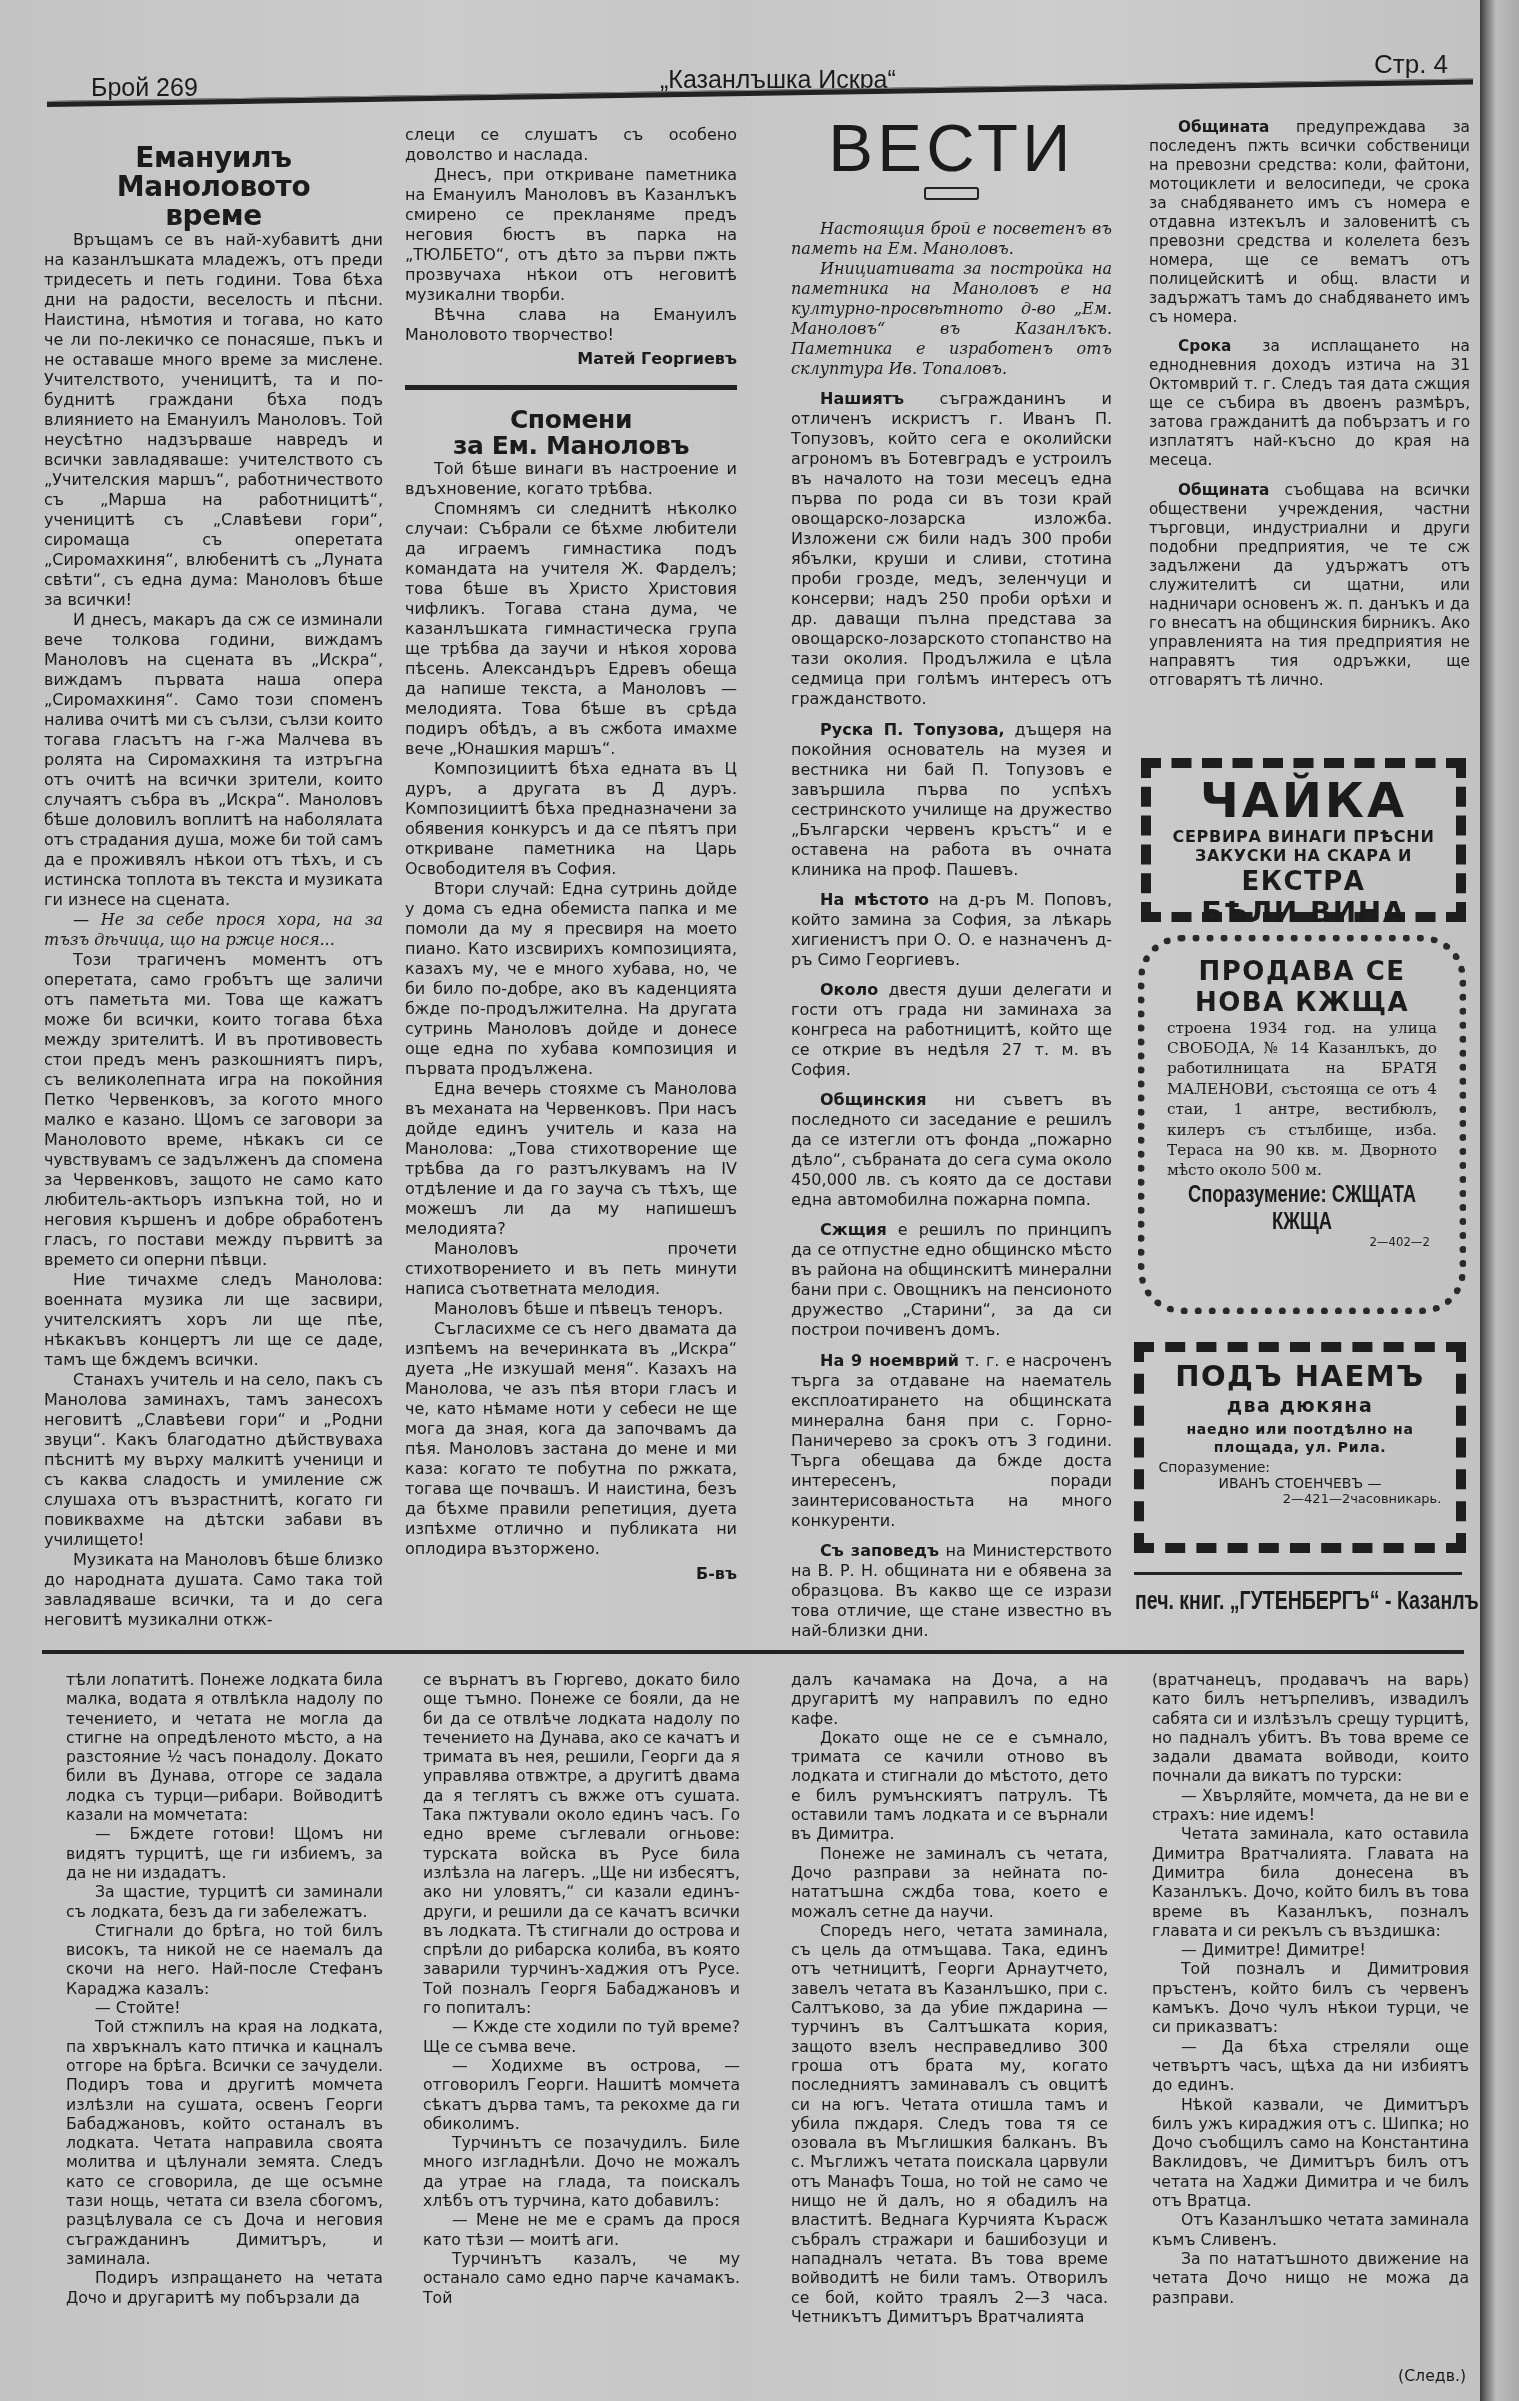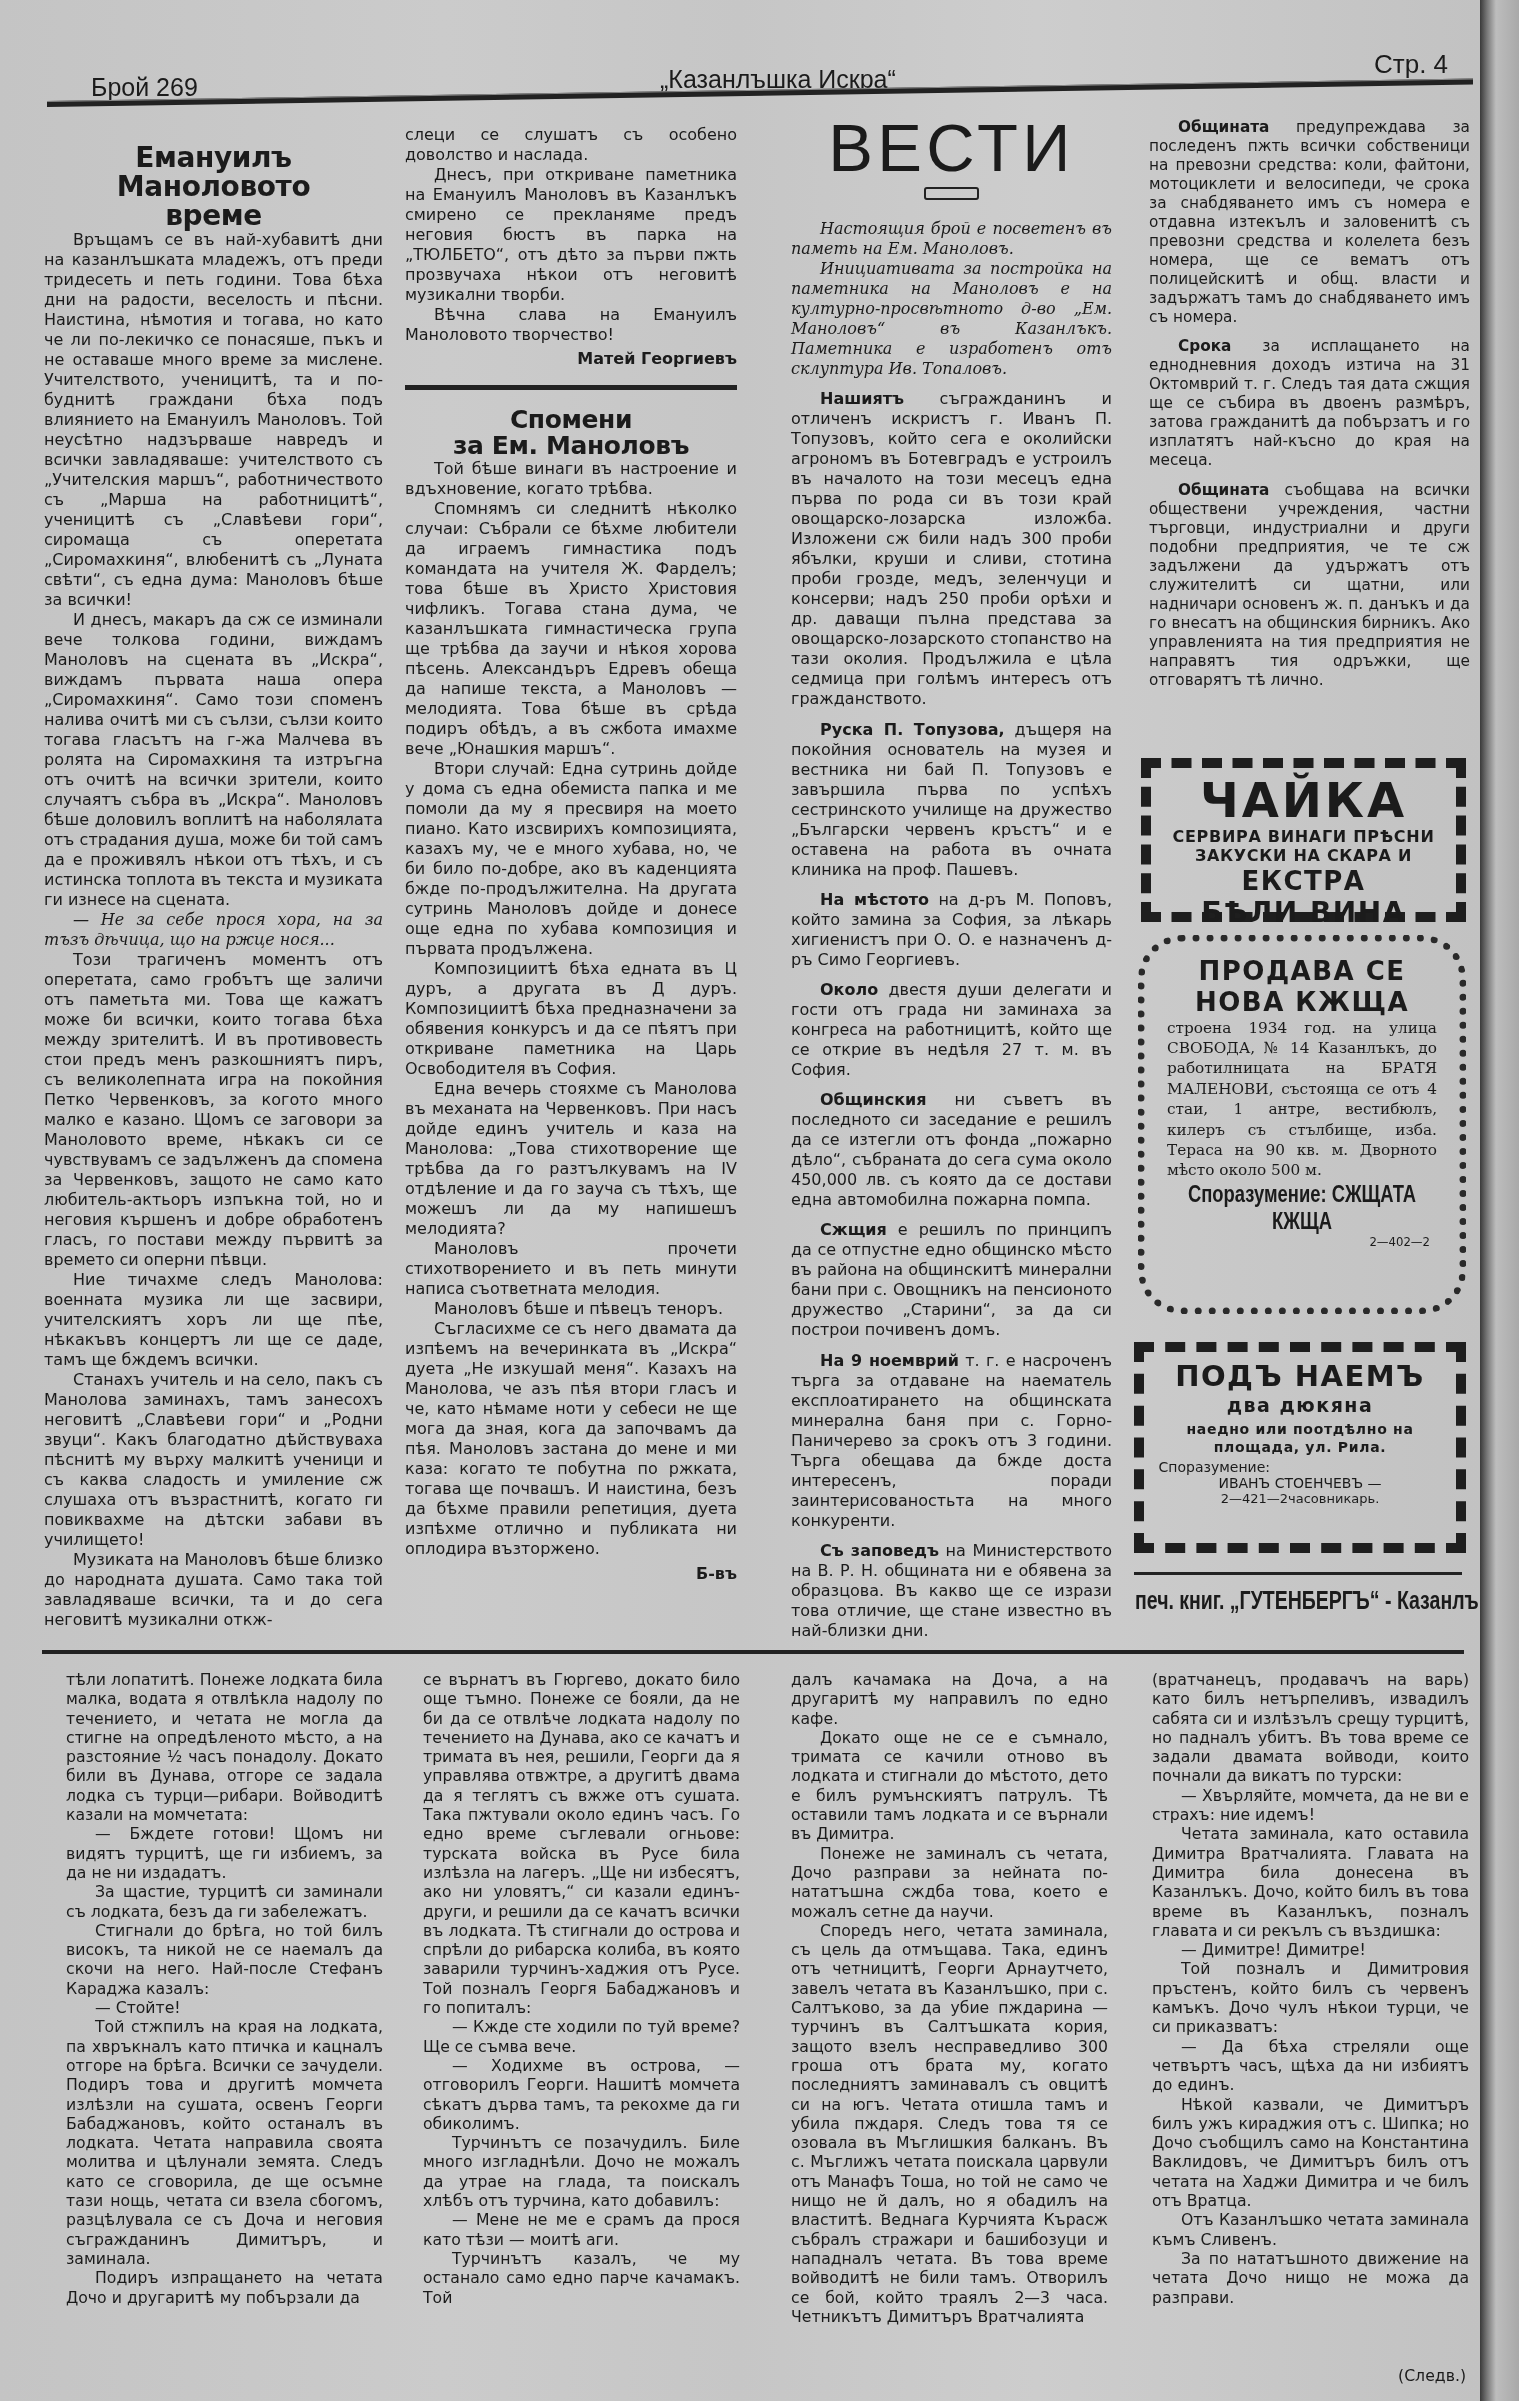--- a/index.html
+++ b/index.html
@@ -82,22 +82,22 @@
     <p>Днесъ, при откриване паметника на Емануилъ Маноловъ въ Казанлъкъ смирено се прекланяме предъ неговия бюстъ въ парка на „ТЮЛБЕТО“, отъ дѣто за първи пжть прозвучаха нѣкои отъ неговитѣ музикални творби.</p>
     <p>Вѣчна слава на Емануилъ Маноловото творчество!</p>
     <div class="sig">Матей Георгиевъ</div>
     <div style="height:4.4px;background:#222;margin:16px 0 17.5px;"></div>
     <div class="headline" style="font-size:25px;line-height:26px;">
       <div>Спомени</div>
       <div>за Ем. Маноловъ</div>
     </div>
     <p>Той бѣше винаги въ настроение и вдъхновение, когато трѣбва.</p>
     <p>Спомнямъ си следнитѣ нѣколко случаи: Събрали се бѣхме любители да играемъ гимнастика подъ командата на учителя Ж. Фарделъ; това бѣше въ Христо Христовия чифликъ. Тогава стана дума, че казанлъшката гимнастическа група ще трѣбва да заучи и нѣкоя хорова пѣсень. Александъръ Едревъ обеща да напише текста, а Маноловъ — мелодията. Това бѣше въ срѣда подиръ обѣдъ, а въ сжбота имахме вече „Юнашкия маршъ“.</p>
+    <p>Композициитѣ бѣха едната въ Ц дуръ, а другата въ Д дуръ. Композициитѣ бѣха предназначени за обявения конкурсъ и да се пѣятъ при откриване паметника на Царь Освободителя въ София.</p>
     <p>Втори случай: Една сутринь дойде у дома съ една обемиста папка и ме помоли да му я пресвиря на моето пиано. Като изсвирихъ композицията, казахъ му, че е много хубава, но, че би било по-добре, ако въ каденцията бжде по-продължителна. На другата сутринь Маноловъ дойде и донесе още една по хубава композиция и първата продължена.</p>
-    <p>Композициитѣ бѣха едната въ Ц дуръ, а другата въ Д дуръ. Композициитѣ бѣха предназначени за обявения конкурсъ и да се пѣятъ при откриване паметника на Царь Освободителя въ София.</p>
     <p>Една вечерь стояхме съ Манолова въ механата на Червенковъ. При насъ дойде единъ учитель и каза на Манолова: „Това стихотворение ще трѣбва да го разтълкувамъ на IV отдѣление и да го зауча съ тѣхъ, ще можешъ ли да му напишешъ мелодията?</p>
     <p>Маноловъ прочети стихотворението и въ петь минути написа съответната мелодия.</p>
     <p>Маноловъ бѣше и пѣвецъ теноръ.</p>
     <p>Съгласихме се съ него двамата да изпѣемъ на вечеринката въ „Искра“ дуета „Не изкушай меня“. Казахъ на Манолова, че азъ пѣя втори гласъ и че, като нѣмаме ноти у себеси не ще мога да зная, кога да започвамъ да пѣя. Маноловъ застана до мене и ми каза: когато те побутна по ржката, тогава ще почвашъ. И наистина, безъ да бѣхме правили репетиция, дуета изпѣхме отлично и публиката ни оплодира възторжено.</p>
     <div class="sig">Б-въ</div>
   </div>
 
   <div class="col" style="left:791px; top:113px; width:321px;">
     <div class="vesti-title">ВЕСТИ</div>
     <div class="vesti-orn"></div>
@@ -138,21 +138,21 @@
     <div class="ad-cond">Споразумение: СЖЩАТА КЖЩА</div>
     <div class="ad-code">2—402—2</div>
   </div>
 
   <div class="ad ad-sq" style="left:1134px; top:1342px; width:332px; height:211px; padding-top:7.3px;">
     <div class="ad-big2" style="font-size:29px;line-height:34px;">ПОДЪ НАЕМЪ</div>
     <div class="ad-big2" style="font-size:19px;line-height:25px;">два дюкяна</div>
     <div class="ad-mid" style="font-size:14px;line-height:17.5px;padding:2.9px 22px;">наедно или поотдѣлно на площада, ул. Рила.</div>
     <div style="text-align:left;padding-left:14.6px;font-size:14px;">Споразумение:</div>
     <div style="font-size:14px;">ИВАНЪ СТОЕНЧЕВЪ —</div>
-    <div style="display:flex;justify-content:center;padding:0 14.6px;font-size:13px;">
+    <div style="display:flex;justify-content:flex-end;padding:0 14.6px;font-size:13px;">
       <span>2—421—2</span>
       <span>часовникарь.</span>
     </div>
   </div>
 
   <div class="divider" style="left:1134px; top:1572px; width:328px; height:2.9px;"></div>
   <div class="printer" style="left:1135px; top:1586px;">печ. книг. „ГУТЕНБЕРГЪ“ - Казанлъкъ.</div>
 
   <div class="divider" style="left:42px; top:1650px; width:1422px;"></div>
 

